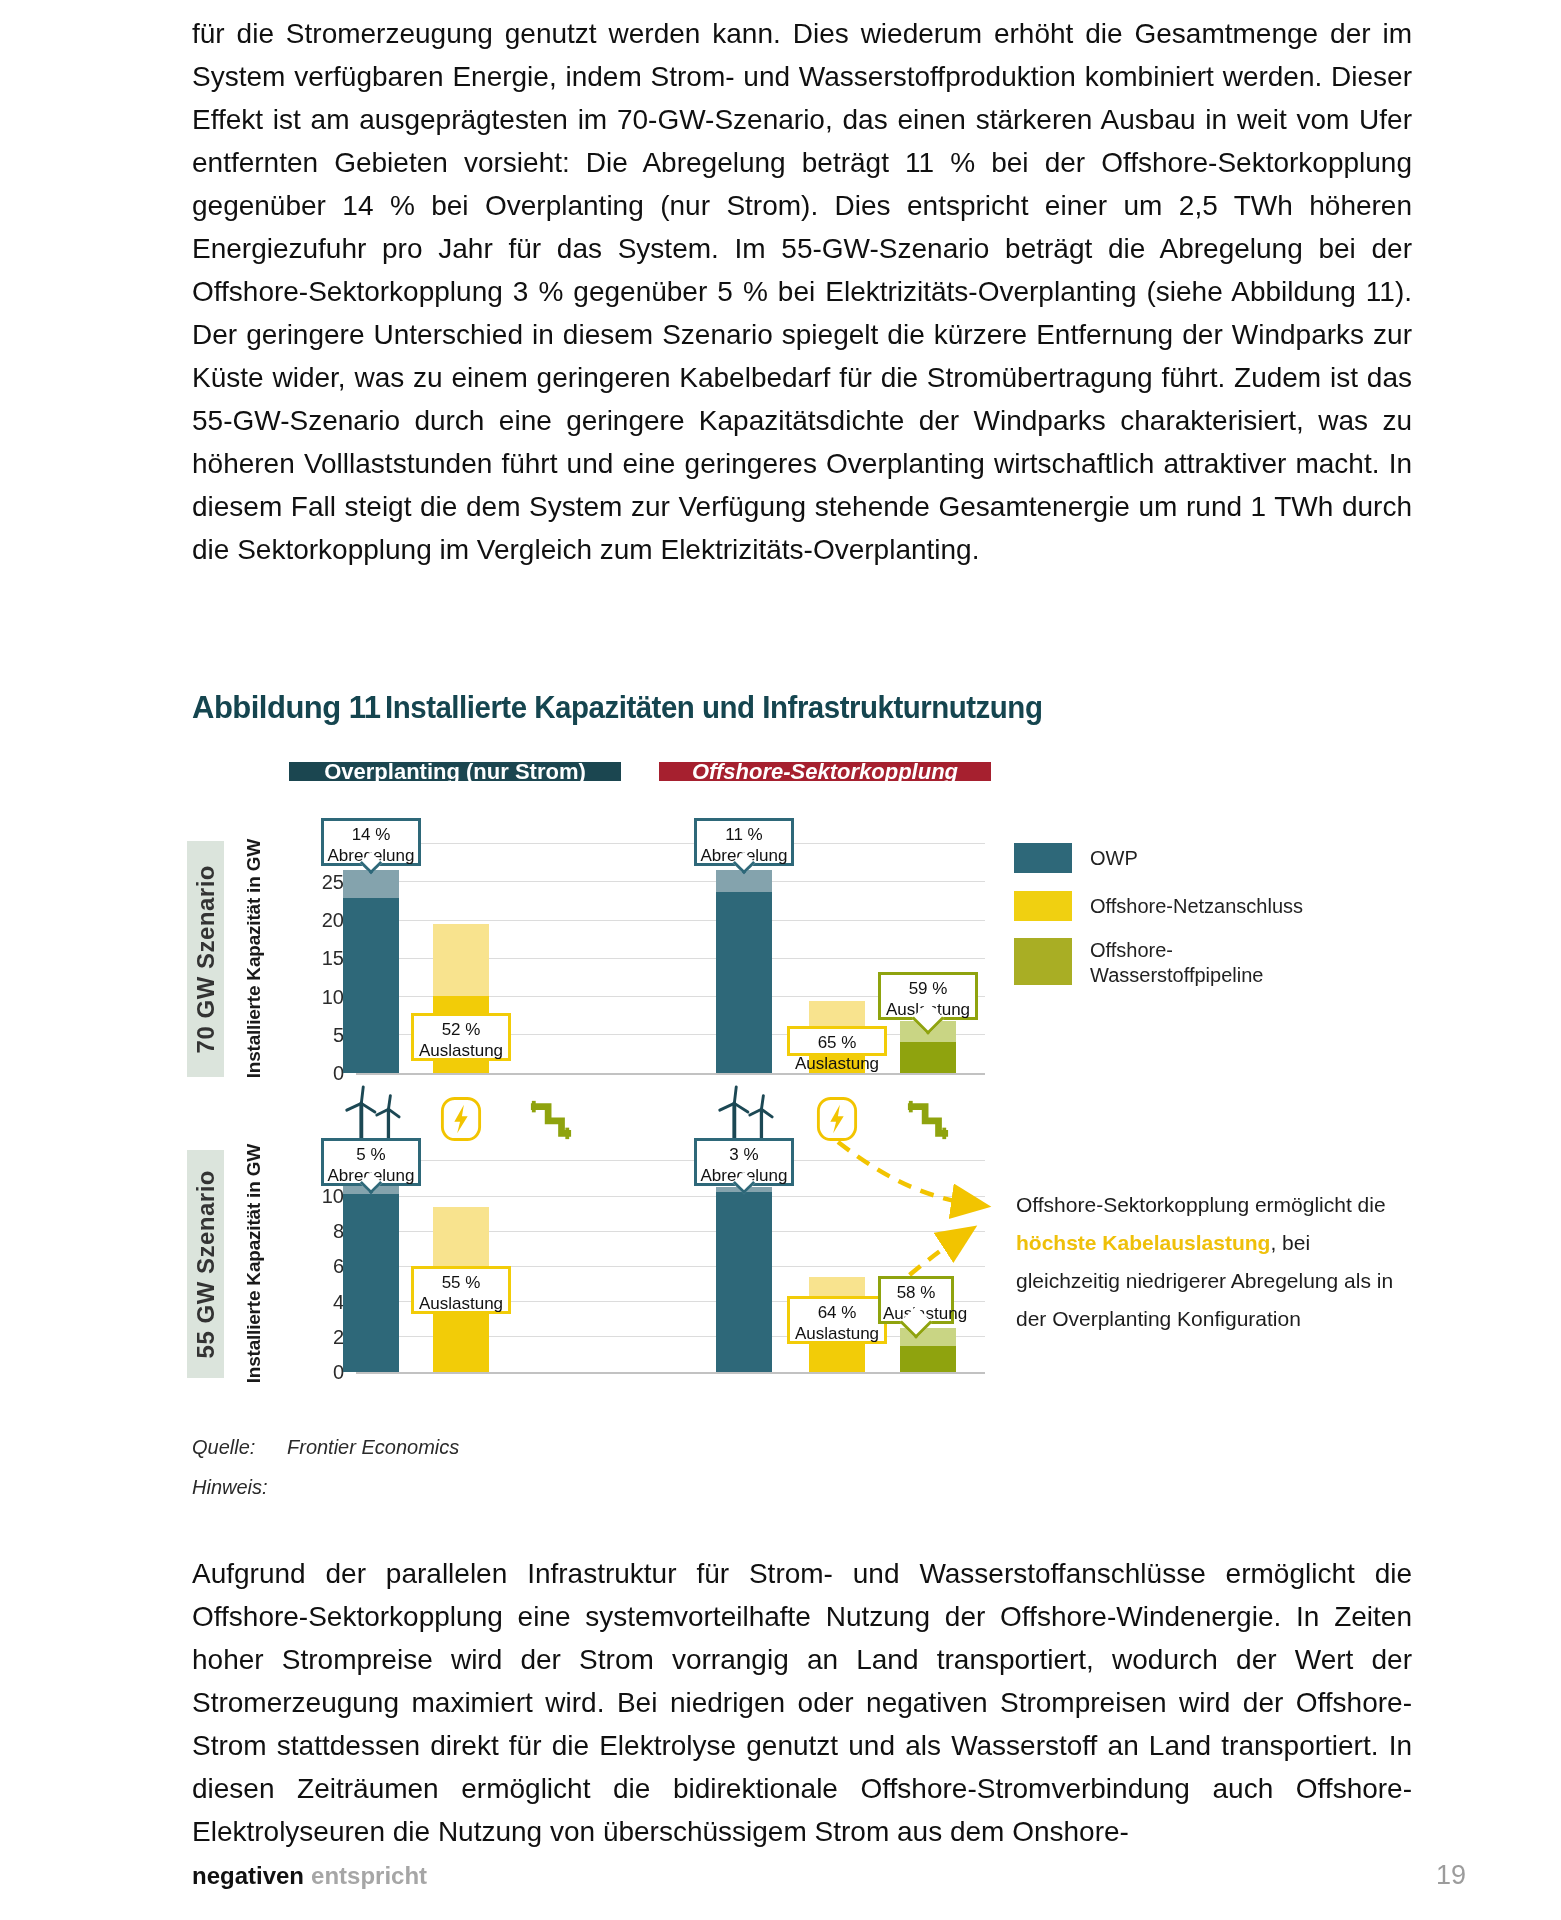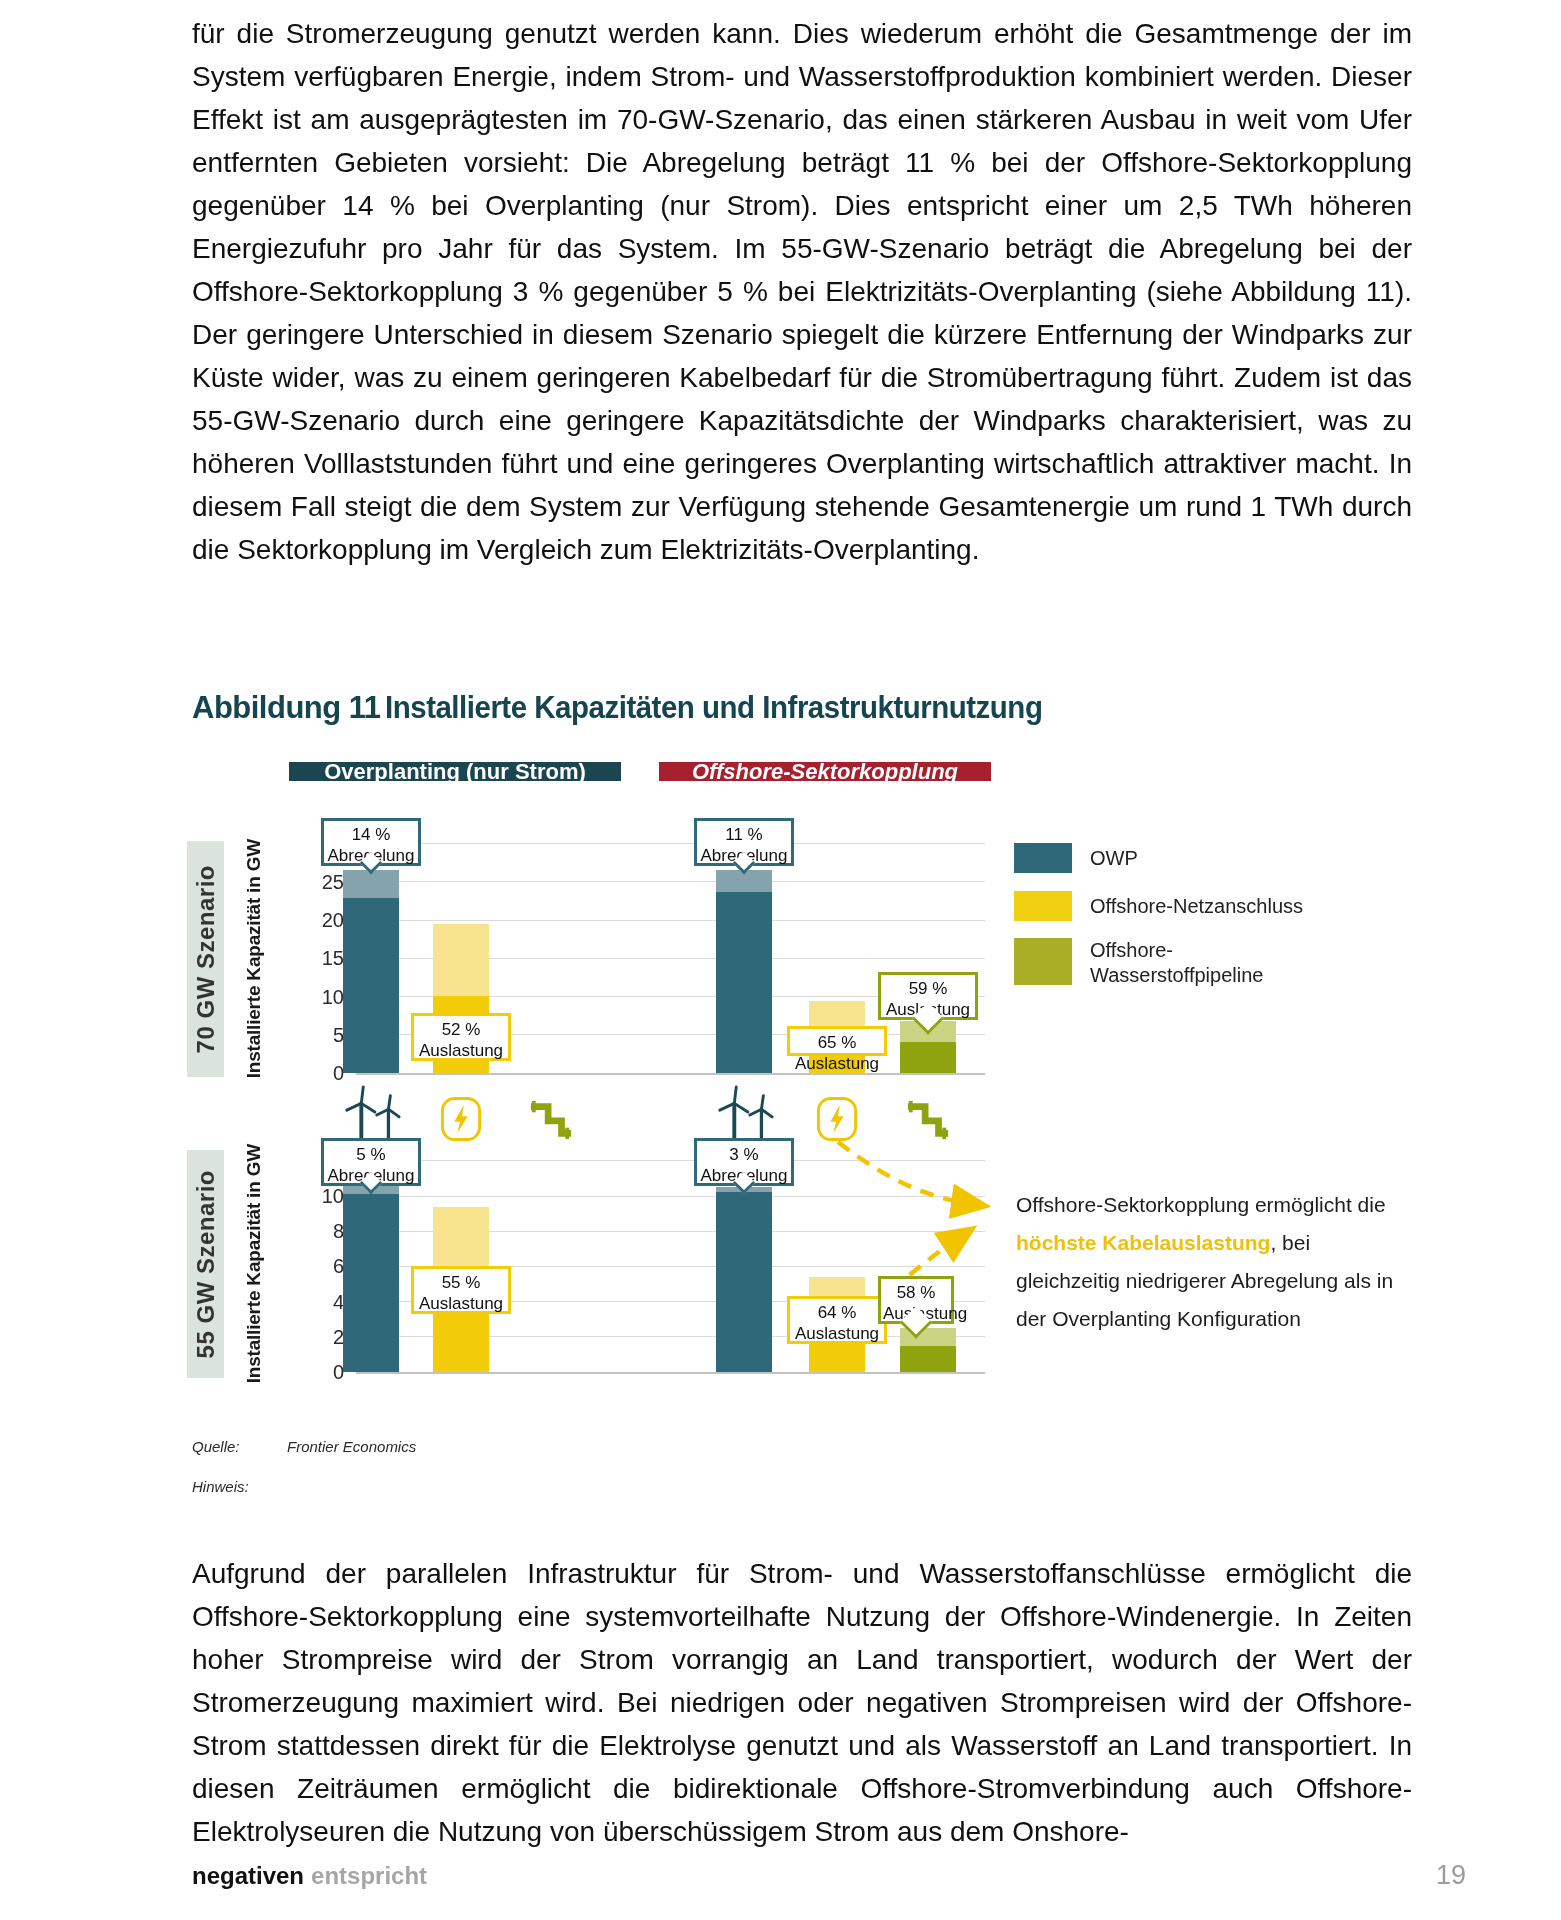--- a/index.html
+++ b/index.html
@@ -20,21 +20,21 @@
   .baseline{position:absolute;height:2px;background:#C2C2C2;}
   .tick{position:absolute;width:44px;text-align:right;font-size:20px;color:#2b2b2b;line-height:20px;}
   .barseg{position:absolute;}
   .callout{position:absolute;background:#fff;border:3px solid;z-index:5;text-align:center;
            font-size:17px;line-height:21px;padding:3px 2px;box-sizing:border-box;}
   .callout .ptr{position:absolute;left:50%;background:#fff;transform:translateX(-50%) rotate(45deg);
                 border-right:3px solid;border-bottom:3px solid;border-color:inherit;}
   .legend-label{font-size:20px;color:#222;line-height:25px;}
   .annot{font-size:21px;line-height:38px;color:#1d1d1d;}
   .annot b{font-weight:bold;}
-  .srcline{font-size:15px;font-style:italic;color:#2a2a2a;line-height:30px;}
+  .srcline{font-size:20px;font-style:italic;color:#2a2a2a;line-height:30px;}
   .footer-brand{font-size:24px;color:#111;font-weight:bold;}
   .footer-brand .lite{font-weight:bold;color:#A6A6A6;margin-left:7px;}
   .pagenum{font-size:27px;color:#9C9C9C;}
   svg{display:block;}
 </style>
 </head>
 <body>
 
 <div class="page">
 

